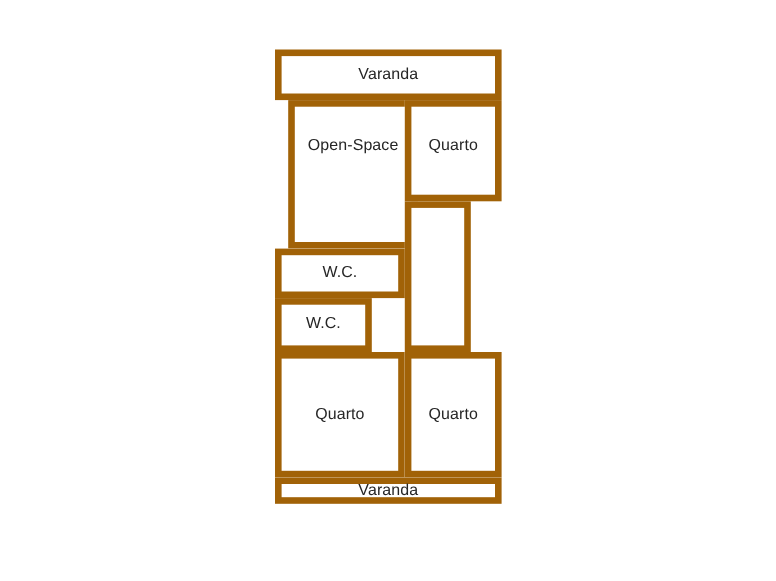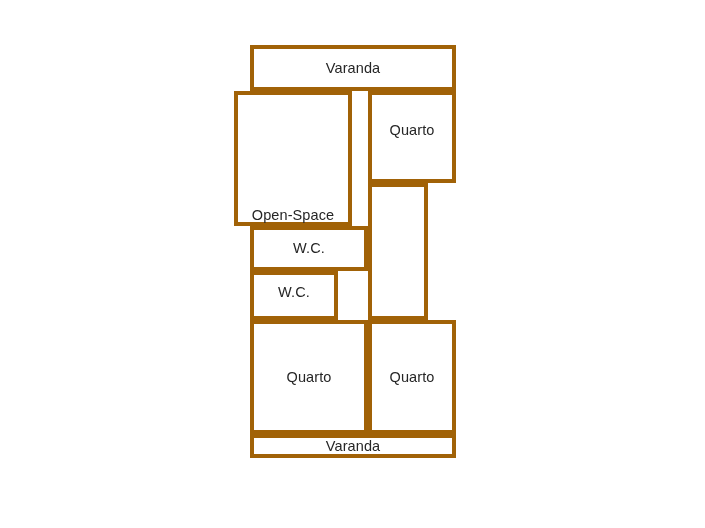--- a/index.html
+++ b/index.html
@@ -15,21 +15,21 @@
   }
   #floorplan-canvas {
     position: relative;
     width: 705px;
     height: 528px;
     background: #ffffff;
   }
   .room {
     position: absolute;
     box-sizing: border-box;
-    border: 4px solid #a16207;
+    border: 6px solid #a16207;
     background: #ffffff;
     display: flex;
     align-items: center;
     justify-content: center;
   }
   .room-label {
     font-size: 14.5px;
     color: #262626;
     line-height: 1;
     letter-spacing: 0.1px;
@@ -44,21 +44,21 @@
 </style>
 </head>
 <body>
 
 <div id="floorplan-canvas">
 
   <div class="room" style="left:250px; top:45px; width:206px; height:46px;">
     <span class="room-label">Varanda</span>
   </div>
 
-  <div class="room label-top" style="left:234px; top:91px; width:118px; height:135px; padding-top:28px;align-items:flex-end;">
+  <div class="room label-top" style="left:262px; top:91px; width:118px; height:135px; padding-top:28px;">
     <span class="room-label">Open-Space</span>
   </div>
 
   <div class="room label-top" style="left:368px; top:91px; width:88px; height:92px; padding-top:28px;">
     <span class="room-label">Quarto</span>
   </div>
 
   <div class="room" style="left:368px; top:183px; width:60px; height:137px;">
     <span class="room-label"></span>
   </div>

